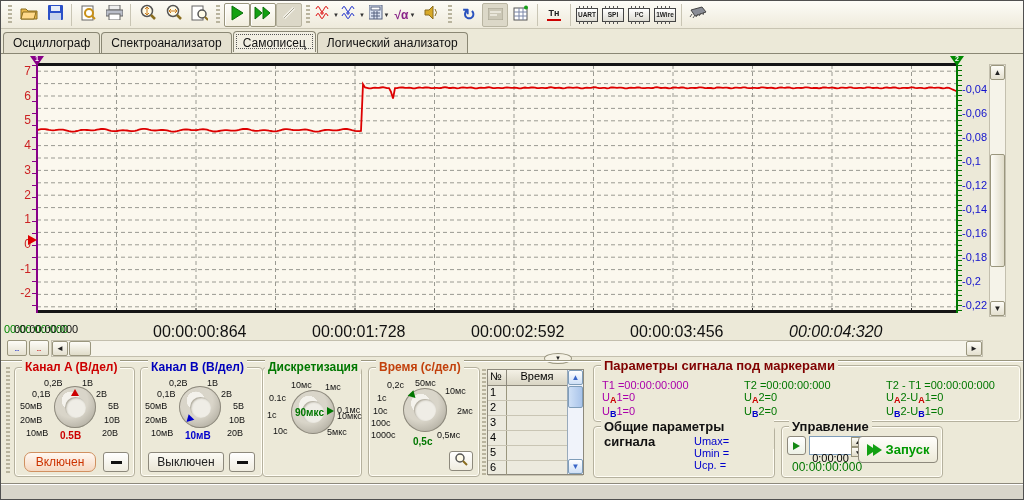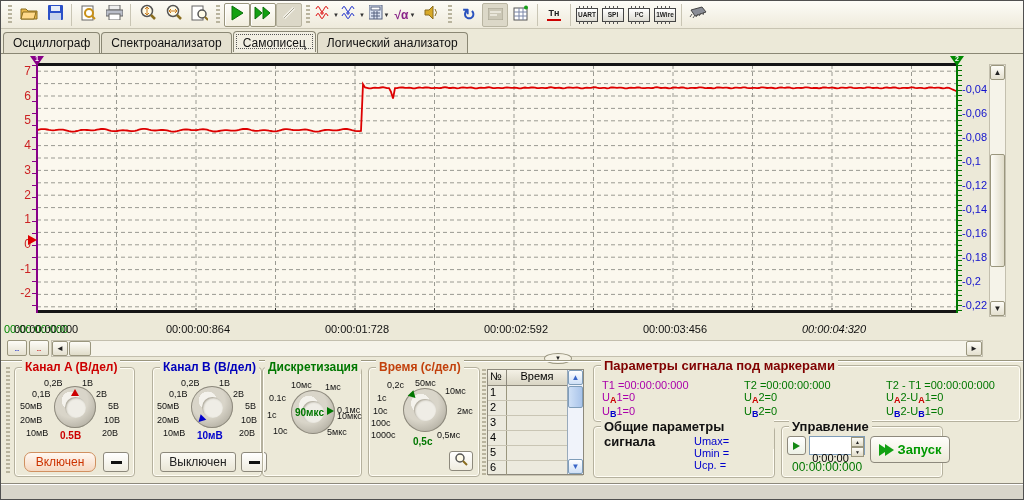--- a/index.html
+++ b/index.html
@@ -35,21 +35,21 @@
   .tab { padding:3px 9px 2px 9px; font-size:12px; color:#111; background:#e4e0cf;
          border:1px solid #8a8774; border-bottom:none; border-radius:4px 4px 0 0; margin-right:1px; }
   .tab.active { background:#f2efe2; position:relative; top:-1px; padding-top:4px;
                 outline:1px dotted #555; outline-offset:-4px; }
   .content-frame { position:absolute; left:0; top:52px; width:1024px; height:430px;
                    border-top:1px solid #8a8774; background:#ece9d8; }
 
   
   .ylab-l { position:absolute; width:24px; text-align:right; font-size:12px; color:#cc2222; }
   .ylab-r { position:absolute; left:961px; font-size:11px; color:#1111cc; }
-  .xlab { position:absolute; top:322px; width:90px; text-align:center; font-size:11px; color:#111; }
+  .xlab { position:absolute; top:322px; width:90px; text-align:center; font-size:16px; color:#111; }
   .origin-green { position:absolute; left:3px; top:322px; font-size:11px; color:#008800; }
   .origin-black { position:absolute; left:13px; top:322px; font-size:11px; color:#111; }
   #plot-svg { position:absolute; left:36px; top:64px; background:#fbf8ee; }
   .plot-topline { position:absolute; left:36px; top:62px; width:920px; height:3px; background:#151515; }
   .plot-botline { position:absolute; left:36px; top:309px; width:920px; height:3px; background:#151515; }
   .axis-left { position:absolute; left:35px; top:60px; width:2px; height:252px; background:#880088; }
   .axis-left-ticks { position:absolute; left:31px; top:64px; width:4px; height:248px;
         background:repeating-linear-gradient(to bottom,#880088 0 1px,transparent 1px 12px); }
   .axis-right { position:absolute; left:955px; top:60px; width:2px; height:252px; background:#007700; }
   .axis-right-ticks { position:absolute; left:957px; top:64px; width:4px; height:248px;
@@ -461,21 +461,21 @@
           <span class="knob-lab" style="left: 84px; top: 50px;">20В</span>
         </div>
       <span class="kval" style="left:42px; top:52px; color:#cc0000;">0.5В</span>
     </div>
     <div class="state-btn st-on" style="left:9px; top:84px; width:72px;border-radius:7px;">Включен</div>
     <div class="minus-btn" style="left:88px; top:84px;">
         <i></i>
       </div>
   </div>
 
-  <div class="gbox" style="left:151px; top:366px; width:110px; height:110px;">
+  <div class="gbox" style="left:139px; top:366px; width:123px; height:110px;">
     <span class="gtitle" style="color:#0000bb;">Канал B (В/дел)</span>
     <div class="knob-area" style="left:2px; top:10px; width:114px; height:62px;">
       <div class="knob" style="left:36px; top:8px; width:42px; height:42px;"></div>
       <span class="kptr" style="left:42px; top:38px; border-top:7px solid #0000cc; transform:rotate(45deg);"></span>
       <div id="knobB">
           <span class="knob-lab" style="left: 26px; top: 0px;">0,2В</span>
           <span class="knob-lab" style="left: 64px; top: 0px;">1В</span>
           <span class="knob-lab" style="left: 14px; top: 11px;">0,1В</span>
           <span class="knob-lab" style="left: 78px; top: 11px;">2В</span>
           <span class="knob-lab" style="left: 2px; top: 23px;">50мВ</span>
@@ -612,21 +612,21 @@
         <i></i>
       </div>
     <div class="spinner" style="left:27px; top:9px;">
       <span class="val">0:00:00</span>
       <span class="spin-btns">
           <span>▲</span>
           <span>▼</span>
         </span>
     </div>
     <span class="elapsed" style="left:10px; top:33px;">00:00:00:000</span>
-    <div class="start-btn" style="left:88px; top:9px;align-items:center;">
+    <div class="start-btn" style="left:76px; top:9px;align-items:center;">
       <span class="ffi">
           <i></i>
           <i style="margin-left:-3px;"></i>
         </span>
       <span class="lbl">Запуск</span>
     </div>
   </div>
 
   <div class="bottom-strip"></div>
 </div>

